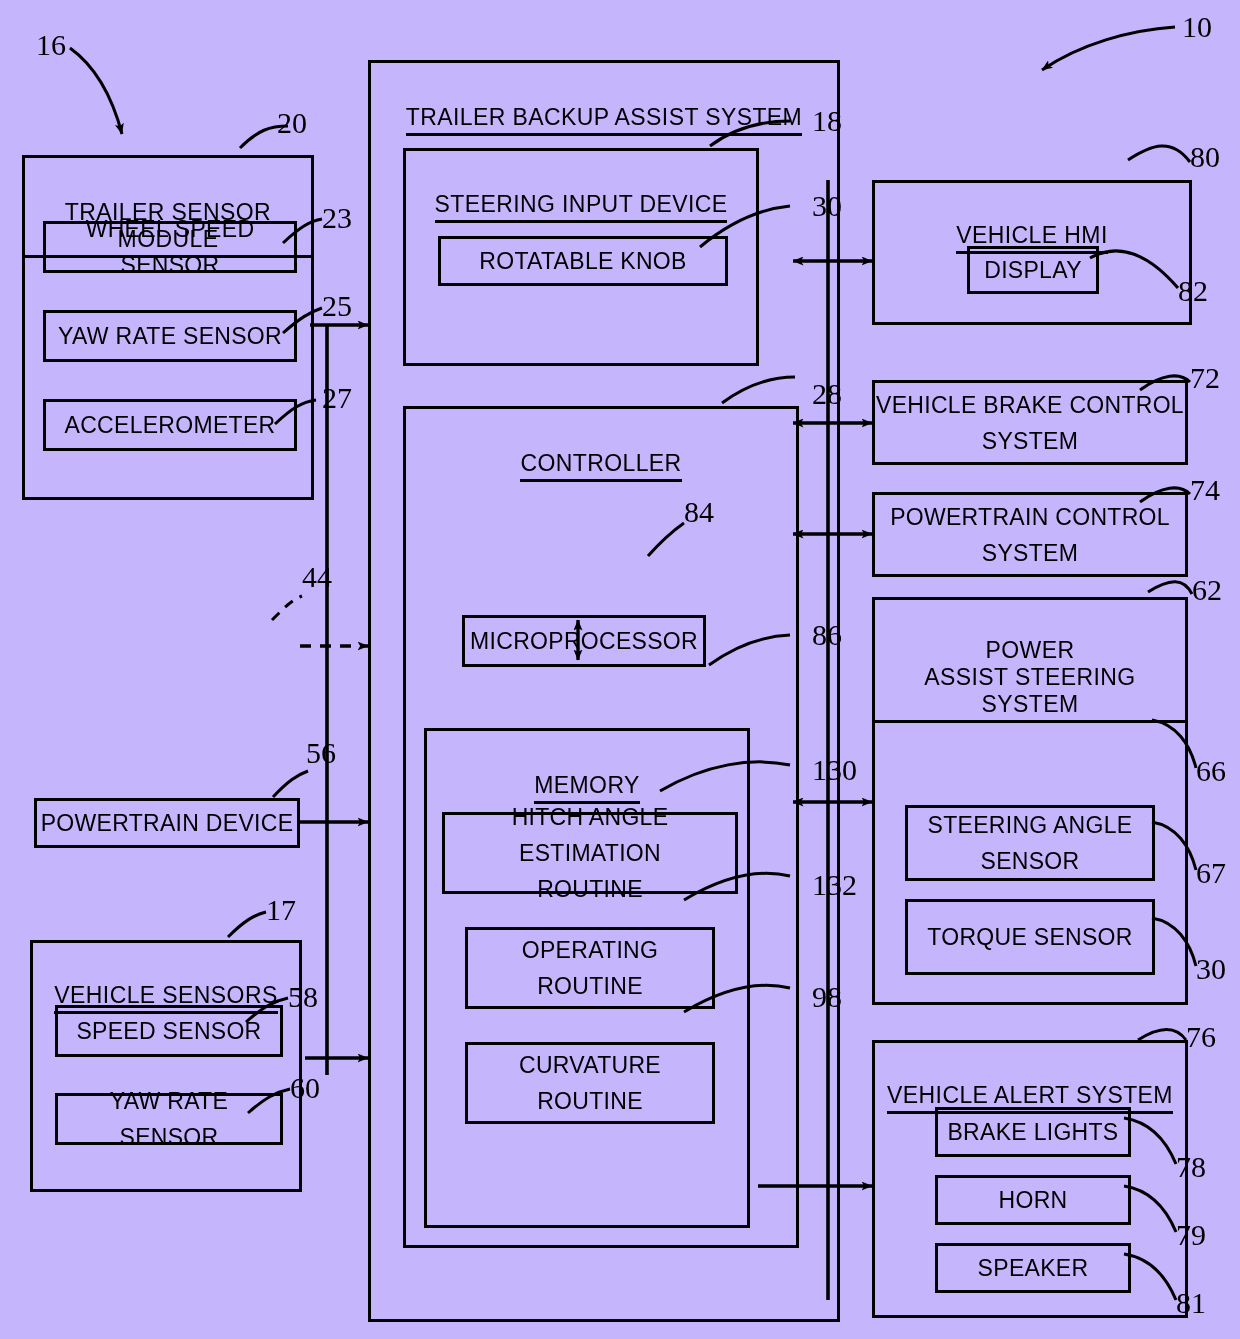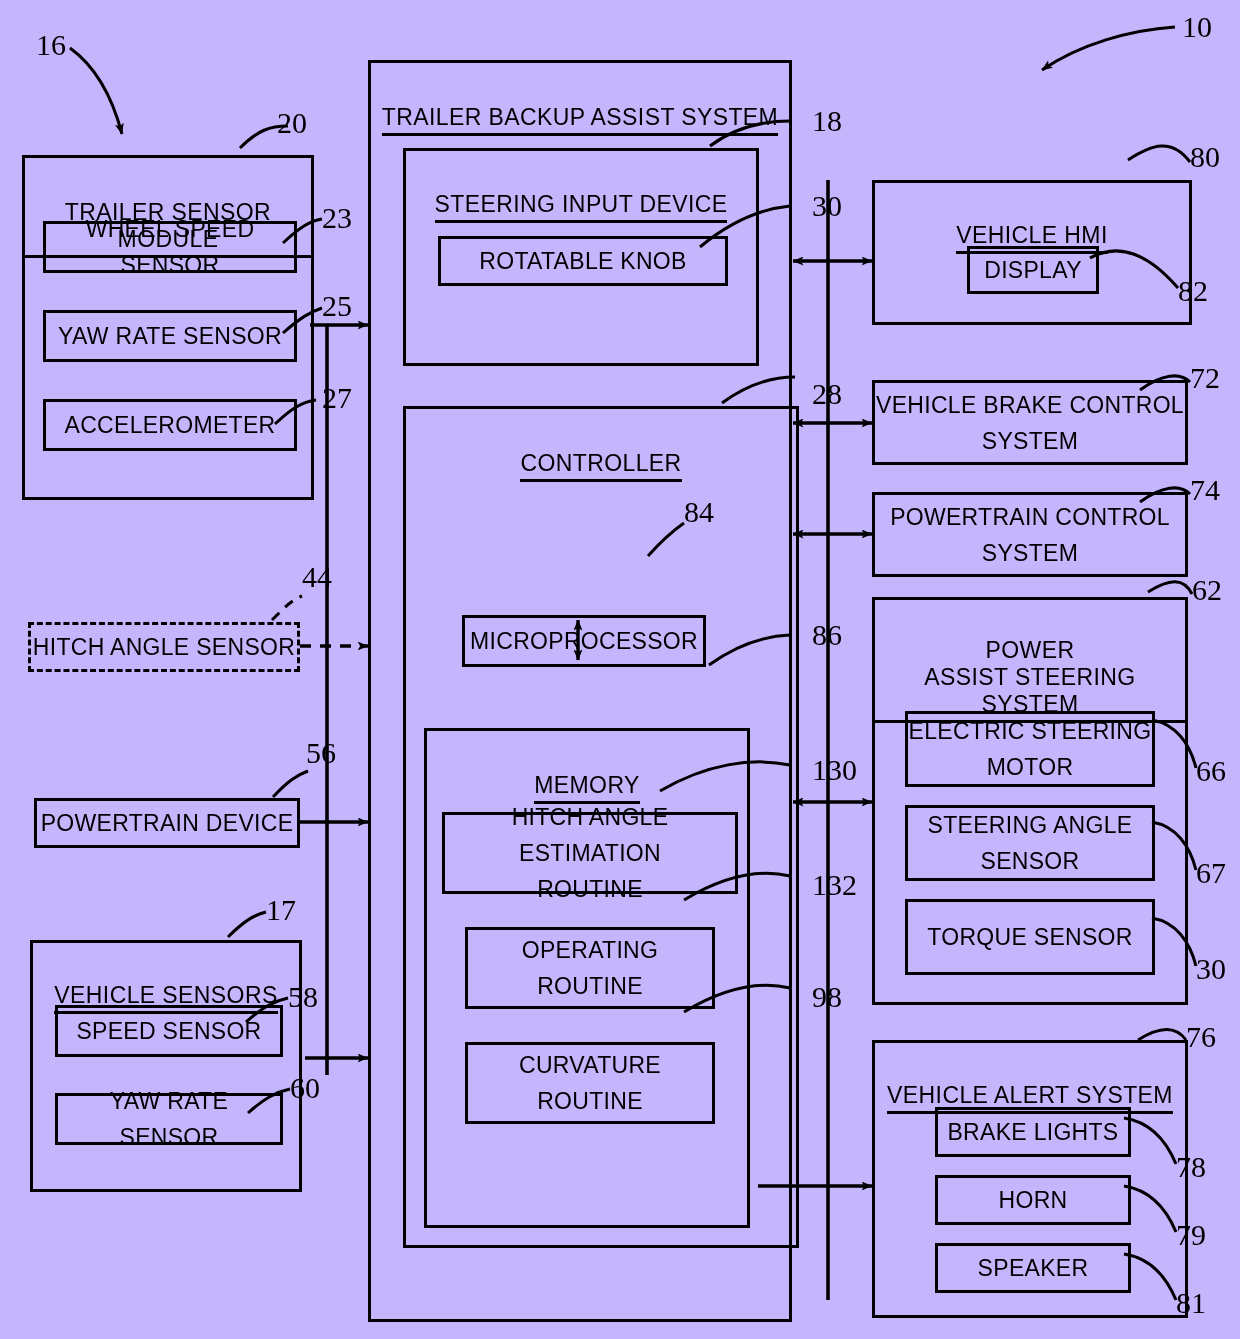--- a/index.html
+++ b/index.html
@@ -174,41 +174,38 @@
       <div class="lbl">WHEEL SPEED SENSOR</div>
     </div>
     <div class="box" style="left:18px;top:152px;width:254px;height:52px;">
       <div class="lbl">YAW RATE SENSOR</div>
     </div>
     <div class="box" style="left:18px;top:241px;width:254px;height:52px;">
       <div class="lbl">ACCELEROMETER</div>
     </div>
   </div>
 
-  <div class="box dashed" style="left:28px;top:622px;width:272px;height:50px;">
-    <div class="lbl">HITCH ANGLE SENSOR</div>
-  </div>
 
   <div class="box" style="left:34px;top:798px;width:266px;height:50px;">
     <div class="lbl">POWERTRAIN DEVICE</div>
   </div>
 
   <div class="box" style="left:30px;top:940px;width:272px;height:252px;">
     <div class="ttl u" style="top:12px;">
       <span>VEHICLE SENSORS</span>
     </div>
     <div class="box" style="left:22px;top:62px;width:228px;height:52px;">
       <div class="lbl">SPEED SENSOR</div>
     </div>
     <div class="box" style="left:22px;top:150px;width:228px;height:52px;">
       <div class="lbl">YAW RATE SENSOR</div>
     </div>
   </div>
 
-  <div class="box" style="left:368px;top:60px;width:424px;height:1262px;">
+  <div class="box" style="left:368px;top:60px;width:472px;height:1262px;">
     <div class="ttl u" style="top:14px;">
       <span>TRAILER BACKUP ASSIST SYSTEM</span>
     </div>
 
     <div class="box" style="left:32px;top:85px;width:356px;height:218px;">
       <div class="ttl u" style="top:13px;">
         <span>STEERING INPUT DEVICE</span>
       </div>
       <div class="box" style="left:32px;top:85px;width:290px;height:50px;">
         <div class="lbl">ROTATABLE KNOB</div>
@@ -261,24 +258,20 @@
   <div class="box" style="left:872px;top:492px;width:316px;height:85px;">
     <div class="lbl">POWERTRAIN CONTROL
 SYSTEM</div>
   </div>
 
   <div class="box" style="left:872px;top:597px;width:316px;height:408px;">
     <div class="ttl u" style="top:10px;">
       <span>POWER
 ASSIST STEERING SYSTEM</span>
     </div>
-    <div class="box" style="left:30px;top:111px;width:250px;height:76px;">
-      <div class="lbl">ELECTRIC STEERING
-MOTOR</div>
-    </div>
     <div class="box" style="left:30px;top:299px;width:250px;height:76px;">
       <div class="lbl">TORQUE SENSOR</div>
     </div>
     <div class="box" style="left:30px;top:205px;width:250px;height:76px;">
       <div class="lbl">STEERING ANGLE
 SENSOR</div>
     </div>
   </div>
 
   <div class="box" style="left:872px;top:1040px;width:316px;height:278px;padding-left:32px;">

